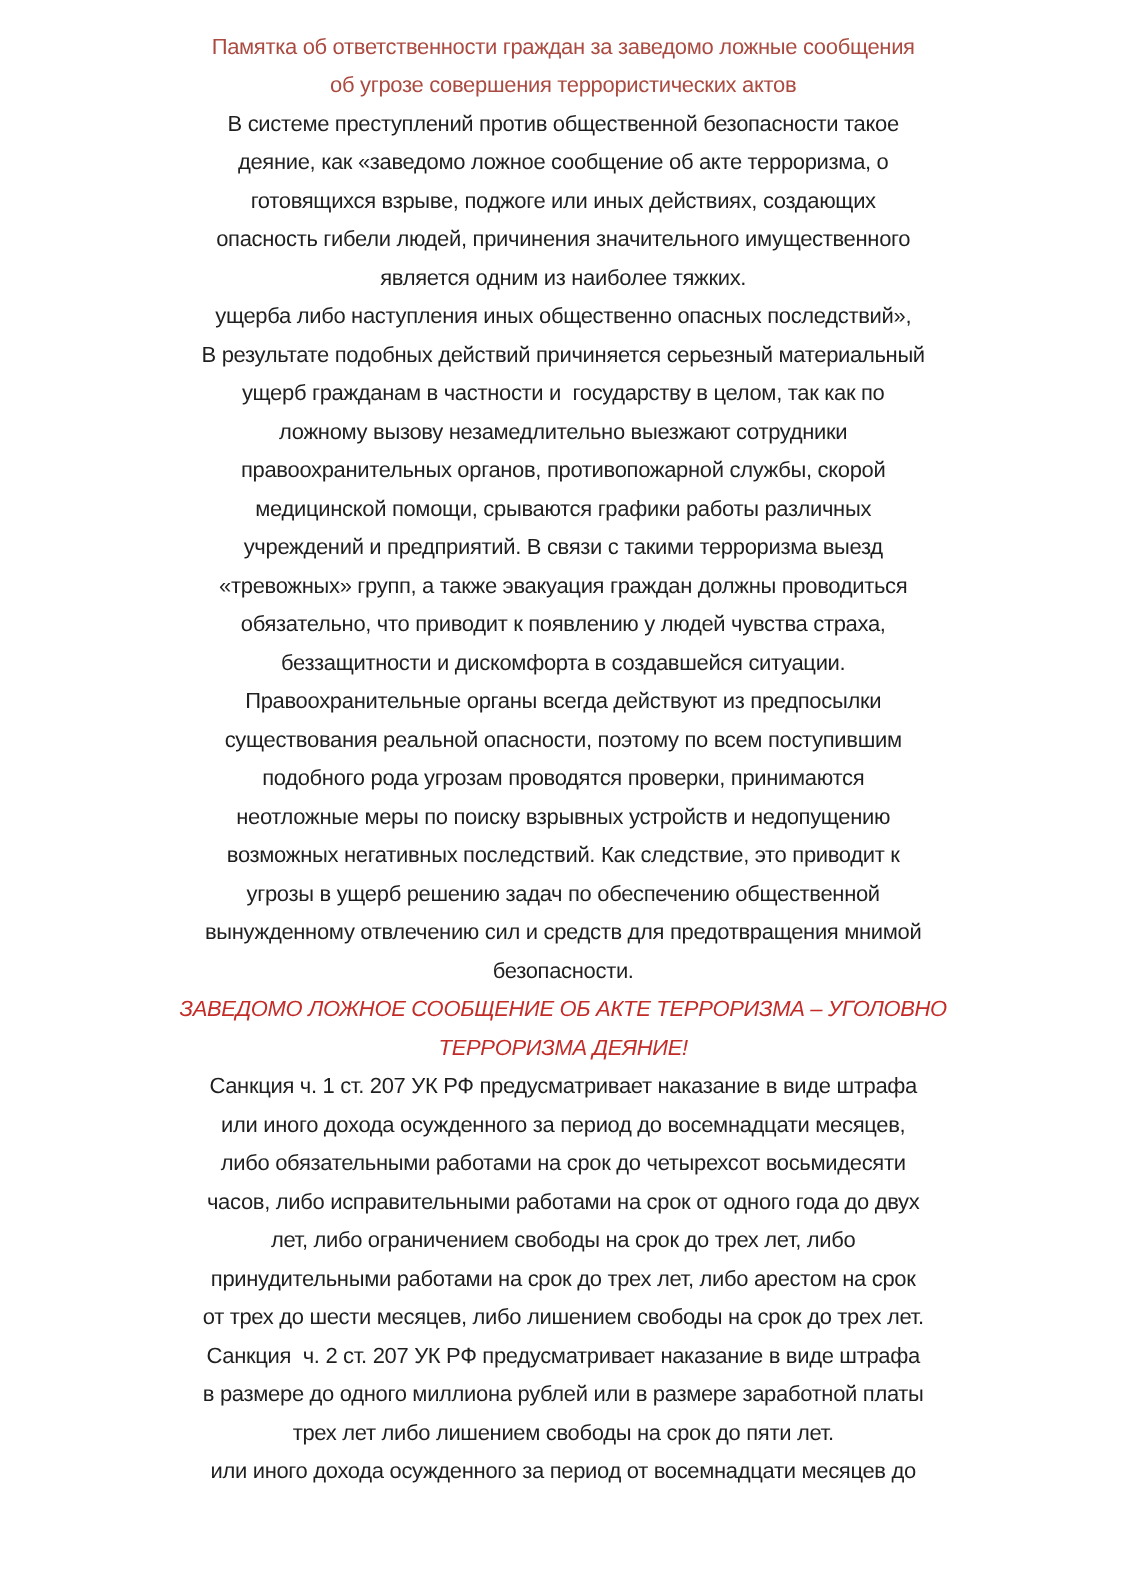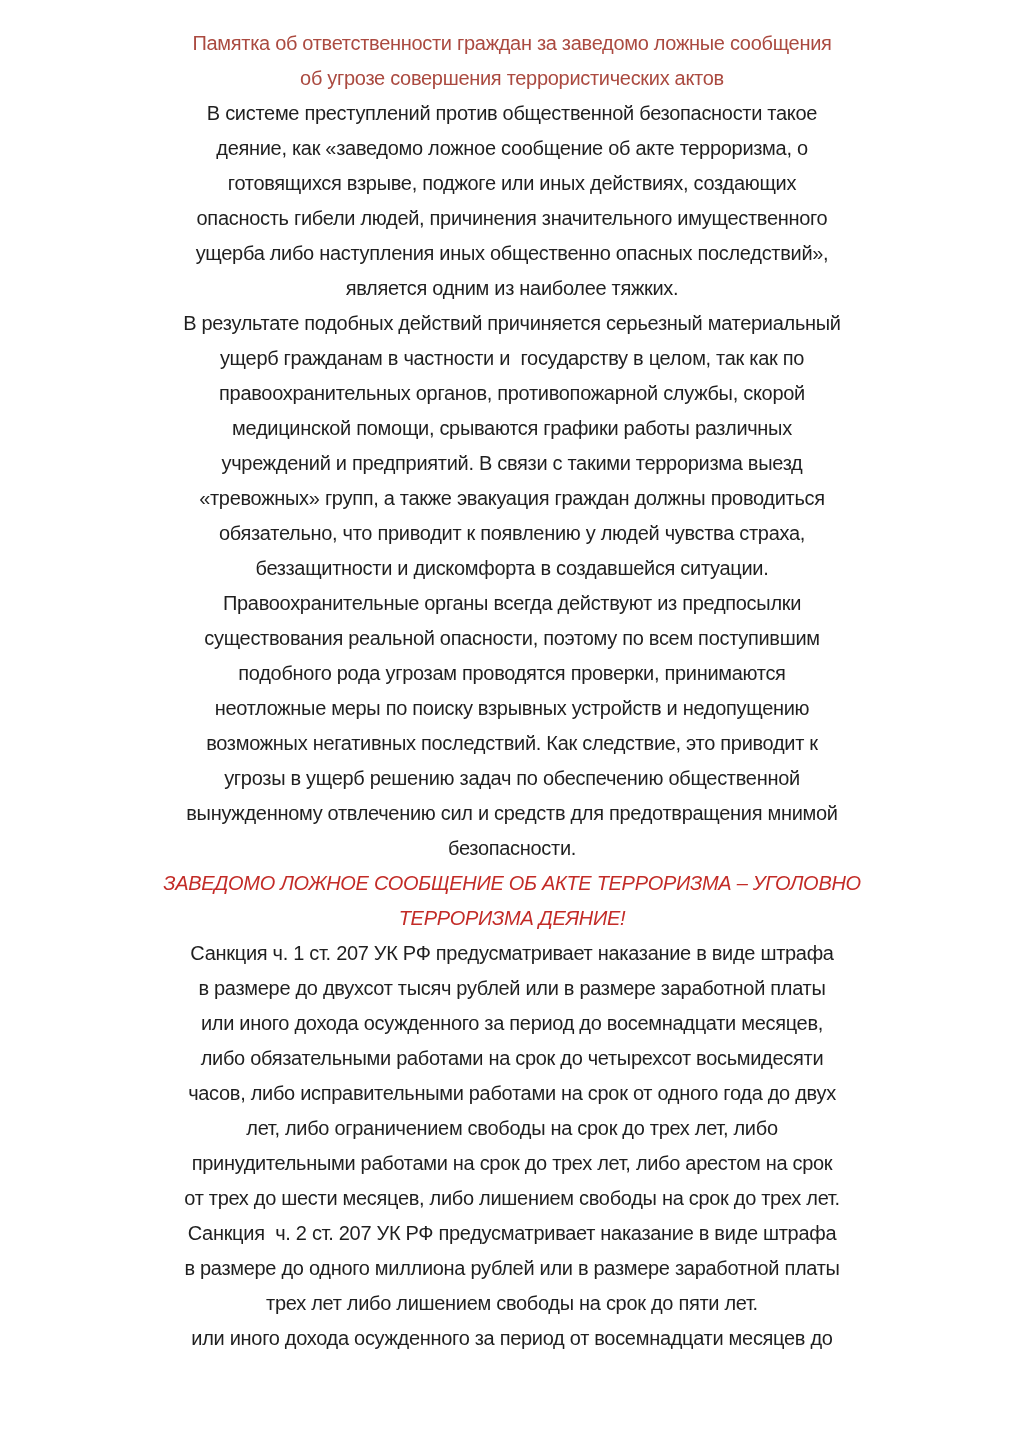--- a/index.html
+++ b/index.html
@@ -39,27 +39,28 @@
   <div class="block block-title">
     <div class="line">Памятка об ответственности граждан за заведомо ложные сообщения</div>
     <div class="line">об угрозе совершения террористических актов</div>
   </div>
 
   <div class="block block-body">
     <div class="line">В системе преступлений против общественной безопасности такое</div>
     <div class="line">деяние, как «заведомо ложное сообщение об акте терроризма, о</div>
     <div class="line">готовящихся взрыве, поджоге или иных действиях, создающих</div>
     <div class="line">опасность гибели людей, причинения значительного имущественного</div>
+    <div class="line">является одним из наиболее тяжких.</div>
     <div class="line">ущерба либо наступления иных общественно опасных последствий»,</div>
-    <div class="line">является одним из наиболее тяжких.</div>
   </div>
 
   <div class="block block-body">
     <div class="line">В результате подобных действий причиняется серьезный материальный</div>
     <div class="line">ущерб гражданам в частности и  государству в целом, так как по</div>
+    <div class="line">ложному вызову незамедлительно выезжают сотрудники</div>
     <div class="line">правоохранительных органов, противопожарной службы, скорой</div>
     <div class="line">медицинской помощи, срываются графики работы различных</div>
     <div class="line">учреждений и предприятий. В связи с такими терроризма выезд</div>
     <div class="line">«тревожных» групп, а также эвакуация граждан должны проводиться</div>
     <div class="line">обязательно, что приводит к появлению у людей чувства страха,</div>
     <div class="line">беззащитности и дискомфорта в создавшейся ситуации.</div>
   </div>
 
   <div class="block block-body">
     <div class="line">Правоохранительные органы всегда действуют из предпосылки</div>
@@ -72,21 +73,20 @@
     <div class="line">безопасности.</div>
   </div>
 
   <div class="block block-heading">
     <div class="line">ЗАВЕДОМО ЛОЖНОЕ СООБЩЕНИЕ ОБ АКТЕ ТЕРРОРИЗМА – УГОЛОВНО</div>
     <div class="line">ТЕРРОРИЗМА ДЕЯНИЕ!</div>
   </div>
 
   <div class="block block-body">
     <div class="line">Санкция ч. 1 ст. 207 УК РФ предусматривает наказание в виде штрафа</div>
-    <div class="line">в размере до двухсот тысяч рублей или в размере заработной платы</div>
     <div class="line">или иного дохода осужденного за период до восемнадцати месяцев,</div>
     <div class="line">либо обязательными работами на срок до четырехсот восьмидесяти</div>
     <div class="line">часов, либо исправительными работами на срок от одного года до двух</div>
     <div class="line">лет, либо ограничением свободы на срок до трех лет, либо</div>
     <div class="line">принудительными работами на срок до трех лет, либо арестом на срок</div>
     <div class="line">от трех до шести месяцев, либо лишением свободы на срок до трех лет.</div>
   </div>
 
   <div class="block block-body">
     <div class="line">Санкция  ч. 2 ст. 207 УК РФ предусматривает наказание в виде штрафа</div>

